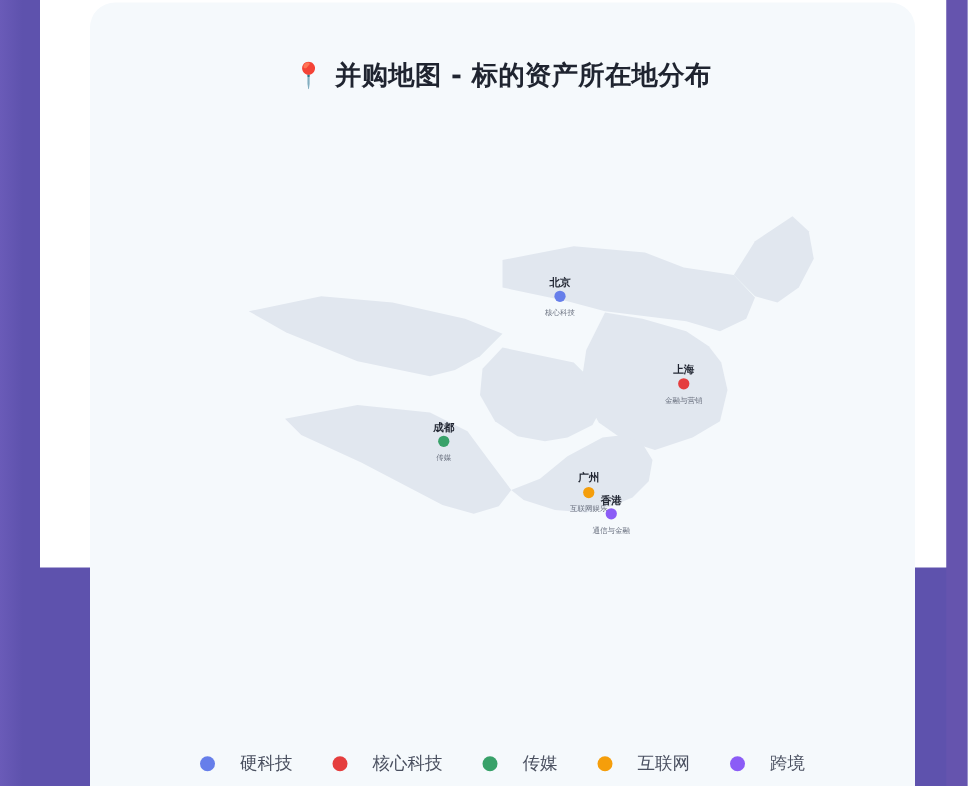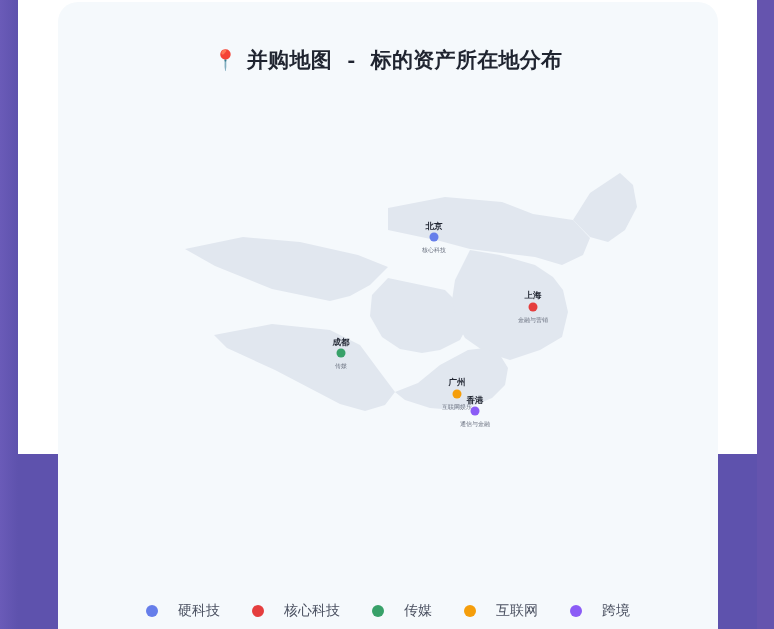--- a/index.html
+++ b/index.html
@@ -3,23 +3,22 @@
 <meta charset="utf-8">
 <style>
   html, body { margin: 0; padding: 0; }
   body {
     width: 774px; height: 629px; overflow: hidden;
     background: linear-gradient(90deg, #6a5bb8 0px, #5e52ad 18px);
     font-family: "DejaVu Sans", "Liberation Sans", sans-serif;
     position: relative;
   }
   .page {
-    position: absolute; left: 18px; top: 0; width: 739px; height: 454px;
+    position: absolute; left: 32px; top: 0; width: 739px; height: 454px;
     background: #ffffff;
-    font-family: Liberation Mono, monospace;
   }
   .right-bar {
     position: absolute; left: 757px; top: 0; width: 17px; height: 629px;
     background: #6554ae;
   }
   .card {
     position: absolute; left: 40px; top: 2px; width: 660px; height: 660px;
     background: #f5f9fc; border-radius: 20px;
   }
   .title {

